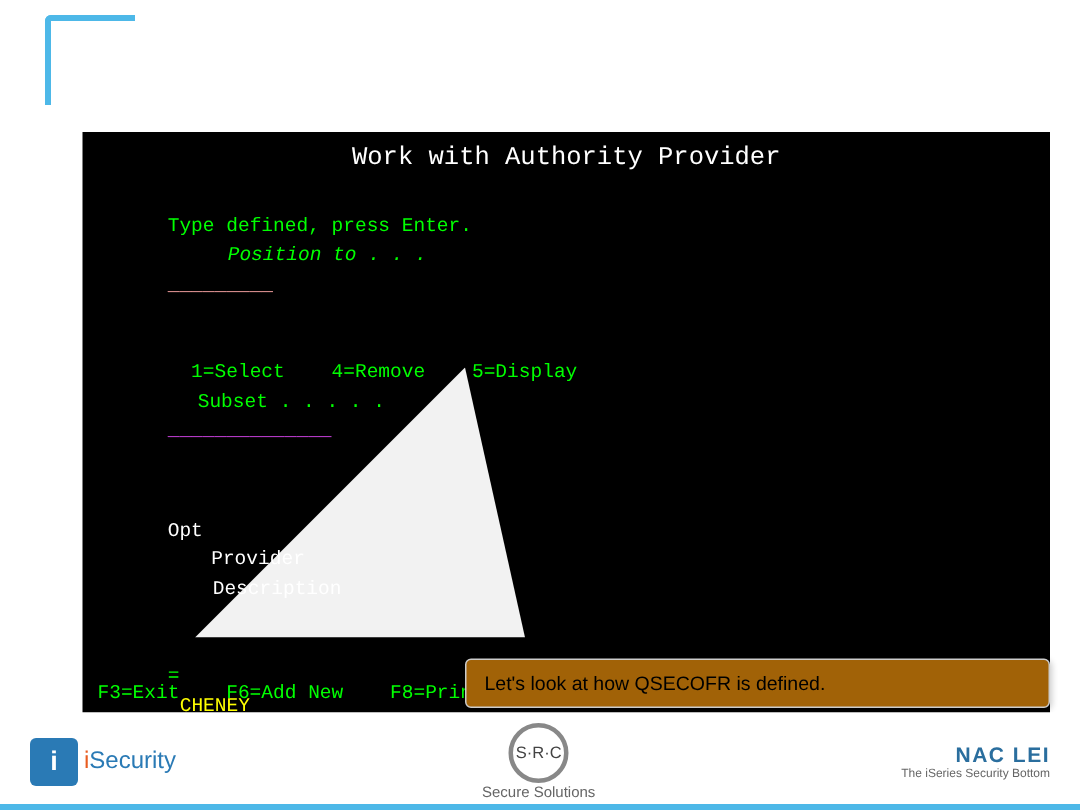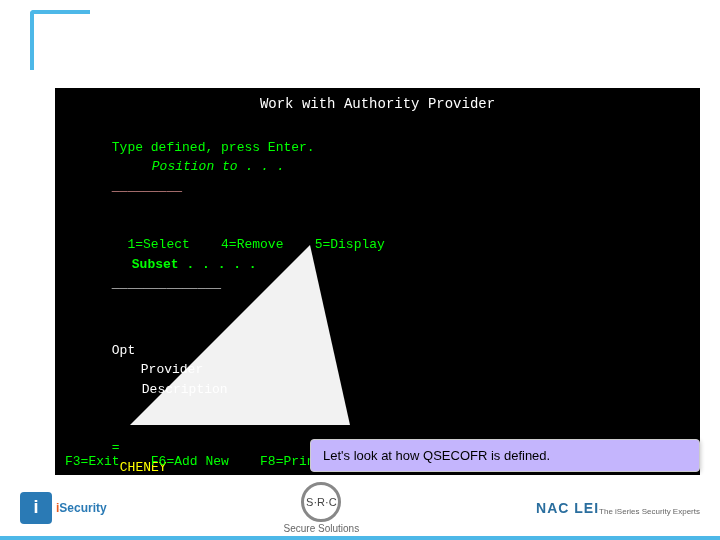--- a/index.html
+++ b/index.html
@@ -52,21 +52,21 @@
       font-family: 'Courier New', Courier, monospace;
       font-size: 13px;
       padding: 8px 10px;
       overflow: hidden;
     }
 
     .terminal-title {
       text-align: center;
       color: #ffffff;
       margin-bottom: 6px;
-      font-size: 14px;
+      font-size: 17px;
     }
 
     .terminal-line {
       line-height: 1.5;
       white-space: pre;
       color: #00ff00;
     }
 
     .terminal-line.white {
       color: #ffffff;
@@ -90,21 +90,21 @@
       font-family: 'Courier New', Courier, monospace;
       white-space: pre;
     }
 
     
     .tooltip-box {
       position: absolute;
       bottom: 68px;
       left: 310px;
       right: 20px;
-      background: #c4b5fd;
+      background: #a16207;
       border: 1px solid #ccc;
       border-radius: 4px;
       padding: 8px 12px;
       font-size: 13px;
       color: #000;
       box-shadow: 1px 1px 4px rgba(0,0,0,0.2);
     }
 
     
     .bottom-bar {
@@ -133,22 +133,22 @@
       border-radius: 4px;
       display: flex;
       align-items: center;
       justify-content: center;
       color: white;
       font-size: 18px;
       font-weight: bold;
     }
 
     .isecurity-logo-text {
-      font-size: 12px;
-      font-weight: bold;
+      font-size: 16px;
+      font-weight: normal;
       color: #2a7ab5;
     }
 
     .isecurity-logo-text span {
       color: #e85c20;
     }
 
     .src-logo {
       display: flex;
       flex-direction: column;
@@ -169,21 +169,21 @@
     }
 
     .src-sub {
       font-size: 10px;
       color: #666;
       margin-top: 1px;
     }
 
     .naclei-logo {
       display: flex;
-      flex-direction: row;
+      flex-direction: column;
       align-items: flex-end;
     }
 
     .naclei-text {
       font-size: 14px;
       font-weight: bold;
       color: #2a6e9e;
       letter-spacing: 1px;
     }
 
@@ -213,22 +213,22 @@
 
   <div class="terminal">
     <div class="terminal-title">Work with Authority Provider</div>
     <div class="terminal-line">
       <span>Type defined, press Enter.</span>
       <span style="margin-left:40px;font-style:italic;">Position to . . .</span>
       <span style="color:#fca5a5;font-family:Liberation Mono, monospace;">_________</span>
     </div>
     <div class="terminal-line">
       <span>  1=Select    4=Remove    5=Display</span>
-      <span style="margin-left:20px;font-weight:bold;">Subset . . . . .</span>
-      <span style="color:#e5e5e5;">______________</span>
+      <span style="margin-left:20px;">Subset . . . . .</span>
+      <span style="color:#d946ef;">______________</span>
     </div>
     <div style="height:8px;"></div>
     <div class="terminal-line white">
       <span>Opt</span>
       <span style="margin-left:29px;">Provider</span>
       <span style="margin-left:30px;">Description</span>
     </div>
     <div class="terminal-line">
       <span style="color:#00ff00;">= </span>
       <span style="margin-left:8px;color:#ffff00;text-align:right;">CHENEY</span>
@@ -258,19 +258,19 @@
 
     <div class="src-logo">
       <div class="src-circle">
         <span>S·R·C</span>
       </div>
       <div class="src-sub">Secure Solutions</div>
     </div>
 
     <div class="naclei-logo">
       <div class="naclei-text">NAC LEI</div>
-      <div class="naclei-sub">The iSeries Security Experts</div>
+      <div class="naclei-sub">The iSeries Security Bottom</div>
     </div>
   </div>
 
   <div class="bottom-blue-line"></div>
 
 </div>
 
 </body></html>

